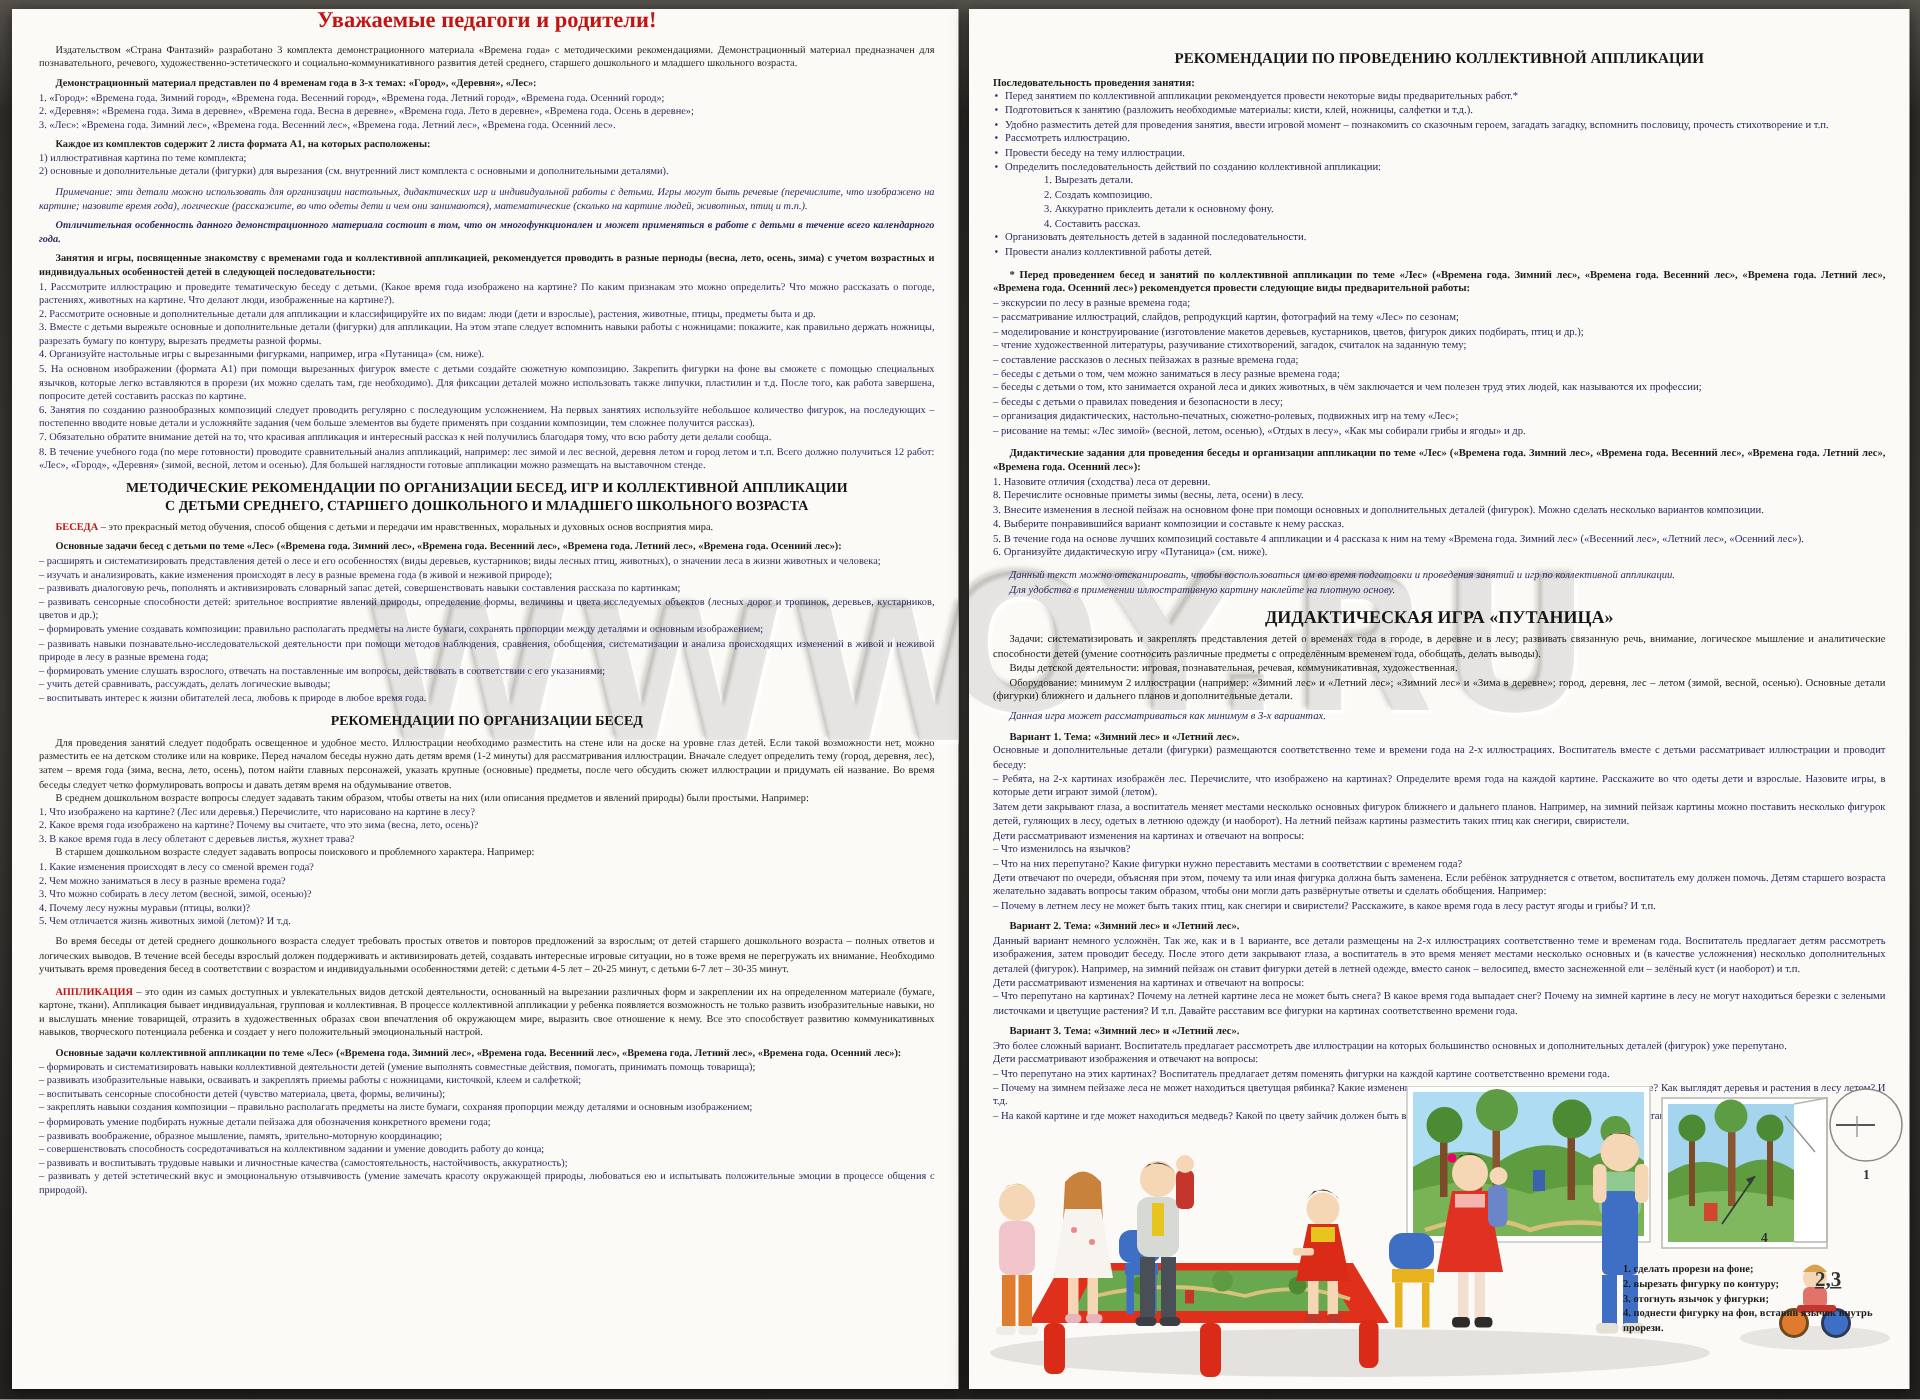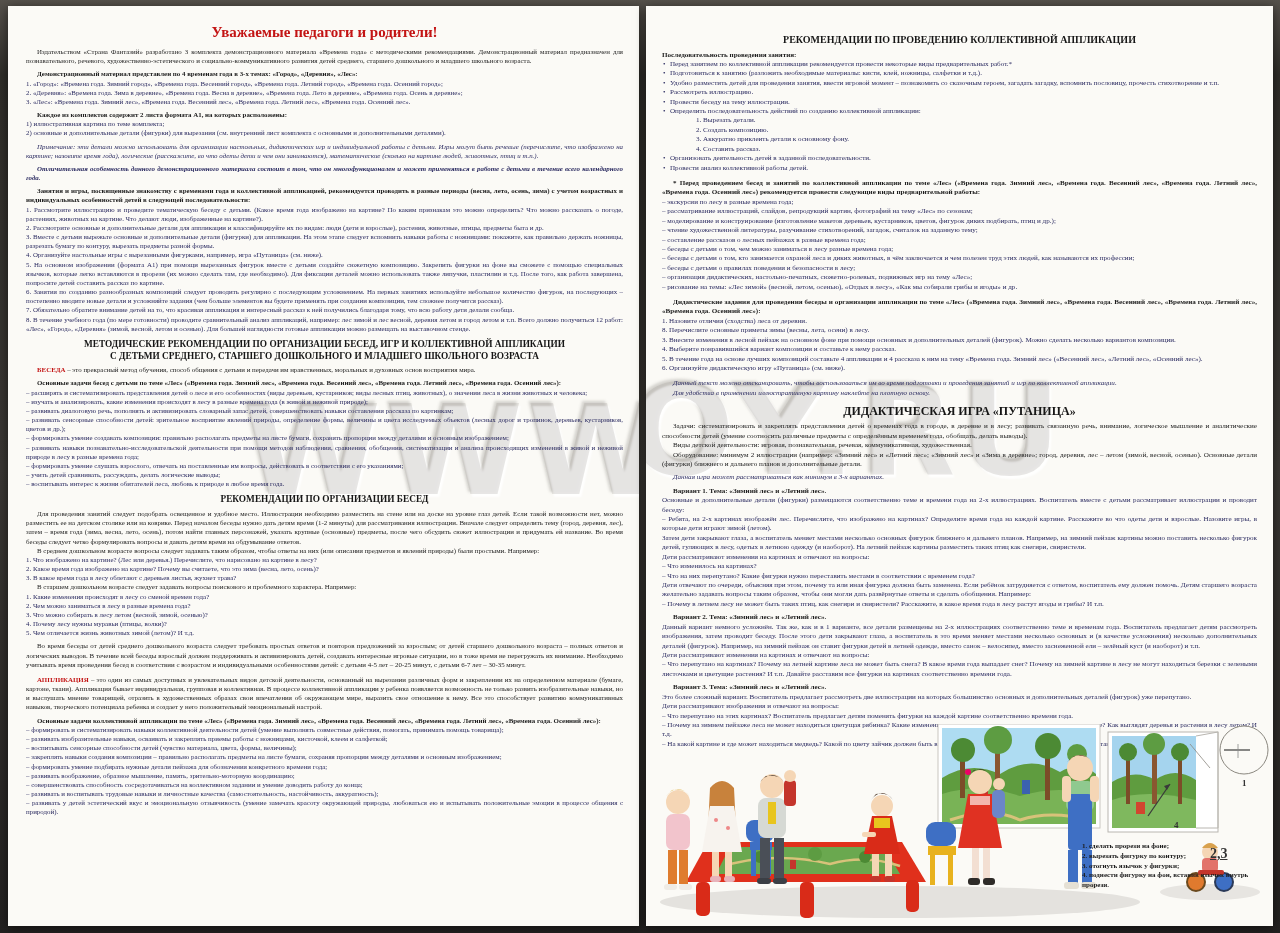--- a/index.html
+++ b/index.html
@@ -3,21 +3,21 @@
 <meta charset="utf-8">
 <style>
   html,body{margin:0;padding:0;}
   body{width:1280px;height:933px;position:relative;overflow:hidden;
        background:linear-gradient(180deg,#56524c,#2f2d29 8%,#3a3733 50%,#232120 100%);
        font-family:"Liberation Serif", serif;}
   .page{position:absolute;top:6px;bottom:7px;background:#fbfaf6;
         box-shadow:0 2px 10px rgba(0,0,0,.55);overflow:hidden;}
   .page-left{left:8px;width:631px;}
   .page-right{left:646px;width:627px;}
-  .inner{position:relative;z-index:1;padding:18px 16px 6px 18px;}
+  .inner{position:relative;z-index:1;padding:0 16px 6px 18px;}
   .page-right .inner{padding:12px 16px 6px 16px;}
 
   
   .wm{position:absolute;z-index:0;font-family:"DejaVu Sans",sans-serif;font-weight:bold;
       font-size:125px;letter-spacing:4px;color:rgba(150,147,140,.22);
       text-shadow:2px 3px 2px rgba(255,255,255,.9), -2px -2px 3px rgba(110,108,100,.28);
       white-space:nowrap;pointer-events:none;}
   .wm-left{left:235px;top:372px;}
   .wm-right{left:-18px;top:352px;}
 
@@ -190,21 +190,21 @@
     <p class="t blk ind">Виды детской деятельности: игровая, познавательная, речевая, коммуникативная, художественная.</p>
     <p class="t blk ind">Оборудование: минимум 2 иллюстрации (например: «Зимний лес» и «Летний лес»; «Зимний лес» и «Зима в деревне»; город, деревня, лес – летом (зимой, весной, осенью). Основные детали (фигурки) ближнего и дальнего планов и дополнительные детали.</p>
     <p class="t i ind gap">Данная игра может рассматриваться как минимум в 3-х вариантах.</p>
 
     <p class="t blk b ind gap">Вариант 1. Тема: «Зимний лес» и «Летний лес».</p>
     <div class="lst blue">
         <p class="t">Основные и дополнительные детали (фигурки) размещаются соответственно теме и времени года на 2-х иллюстрациях. Воспитатель вместе с детьми рассматривает иллюстрации и проводит беседу:</p>
         <p class="t">–  Ребята, на 2-х картинах изображён лес. Перечислите, что изображено на картинах? Определите время года на каждой картине. Расскажите во что одеты дети и взрослые. Назовите игры, в которые дети играют зимой (летом).</p>
         <p class="t">Затем дети закрывают глаза, а воспитатель меняет местами несколько основных фигурок ближнего и дальнего планов. Например, на зимний пейзаж картины можно поставить несколько фигурок детей, гуляющих в лесу, одетых в летнюю одежду (и наоборот). На летний пейзаж картины разместить таких птиц как снегири, свиристели.</p>
         <p class="t">Дети рассматривают изменения на картинах и отвечают на вопросы:</p>
-        <p class="t">–  Что изменилось на картинах?</p>
+        <p class="t">–  Что изменилось на язычков?</p>
         <p class="t">–  Что на них перепутано? Какие фигурки нужно переставить местами в соответствии с временем года?</p>
         <p class="t">Дети отвечают по очереди, объясняя при этом, почему та или иная фигурка должна быть заменена. Если ребёнок затрудняется с ответом, воспитатель ему должен помочь. Детям старшего возраста желательно задавать вопросы таким образом, чтобы они могли дать развёрнутые ответы и сделать обобщения. Например:</p>
         <p class="t">–  Почему в летнем лесу не может быть таких птиц, как снегири и свиристели? Расскажите, в какое время года в лесу растут ягоды и грибы? И т.п.</p>
       </div>
     <p class="t blk b ind gap">Вариант 2. Тема: «Зимний лес» и «Летний лес».</p>
     <div class="lst blue">
         <p class="t">Данный вариант немного усложнён. Так же, как и в 1 варианте, все детали размещены на 2-х иллюстрациях соответственно теме и временам года. Воспитатель предлагает детям рассмотреть изображения, затем проводит беседу. После этого дети закрывают глаза, а воспитатель в это время меняет местами несколько основных и (в качестве усложнения) несколько дополнительных деталей (фигурок). Например, на зимний пейзаж он ставит фигурки детей в летней одежде, вместо санок – велосипед, вместо заснеженной ели – зелёный куст (и наоборот) и т.п.</p>
         <p class="t">Дети рассматривают изменения на картинах и отвечают на вопросы:</p>
         <p class="t">–  Что перепутано на картинах? Почему на летней картине леса не может быть снега? В какое время года выпадает снег? Почему на зимней картине в лесу не могут находиться березки с зелеными листочками и цветущие растения? И т.п. Давайте расставим все фигурки на картинах соответственно времени года.</p>
       </div>

